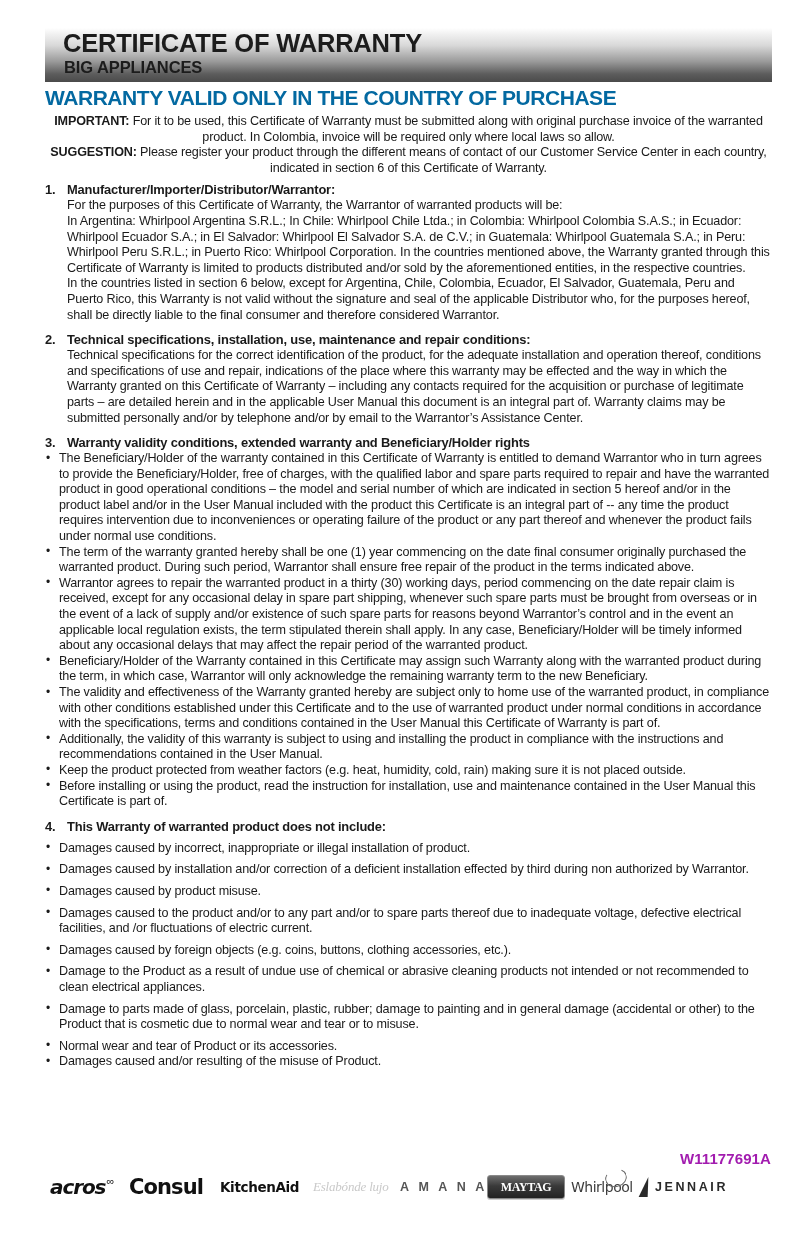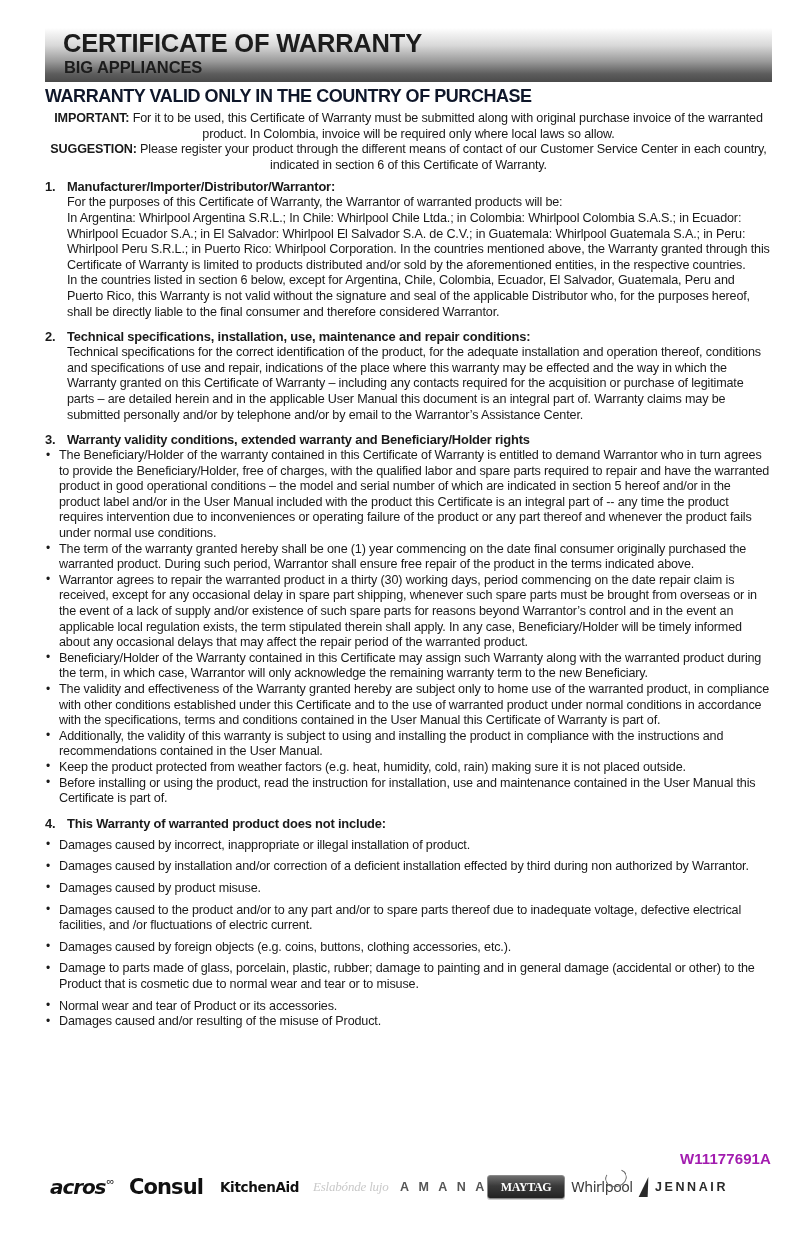--- a/index.html
+++ b/index.html
@@ -55,24 +55,24 @@
   
   .content {
     position: absolute;
     left: 45px;
     top: 86px;
     width: 727px;
   }
 
   h1.valid-line {
     margin: 0 0 4px 0;
-    font-size: 18px;
+    font-size: 21px;
     font-weight: bold;
     letter-spacing: -0.45px;
-    color: #0f172a;
+    color: #0369a1;
     white-space: nowrap;
   }
 
   p.para {
     margin: 0;
     font-size: 12.6px;
     line-height: 15.6px;
     letter-spacing: -0.16px;
     text-align: center;
   }
@@ -309,20 +309,21 @@
 
     <div>
       <p class="sec-head"><span class="sec-num">4.</span><span>This Warranty of warranted product does not include:</span></p>
       <div class="spacer-sm"></div>
       <ul class="bullets loose">
         <li>Damages caused by incorrect, inappropriate or illegal installation of product.</li>
         <li>Damages caused by installation and/or correction of a deficient installation effected by third during non authorized by Warrantor.</li>
         <li>Damages caused by product misuse.</li>
         <li>Damages caused to the product and/or to any part and/or to spare parts thereof due to inadequate voltage, defective electrical facilities, and /or fluctuations of electric current.</li>
         <li>Damages caused by foreign objects (e.g. coins, buttons, clothing accessories, etc.).</li>
+        <li>Damage to the Product as a result of undue use of chemical or abrasive cleaning products not intended or not recommended to clean electrical appliances.</li>
         <li>Damage to parts made of glass, porcelain, plastic, rubber; damage to painting and in general damage (accidental or other) to the Product that is cosmetic due to normal wear and tear or to misuse.</li>
         <li style="margin-bottom:0">Normal wear and tear of Product or its accessories.</li>
         <li style="margin-bottom:0">Damages caused and/or resulting of the misuse of Product.</li>
       </ul>
     </div>
 
   </div>
 
   <div class="part-no">W11177691A</div>
 

